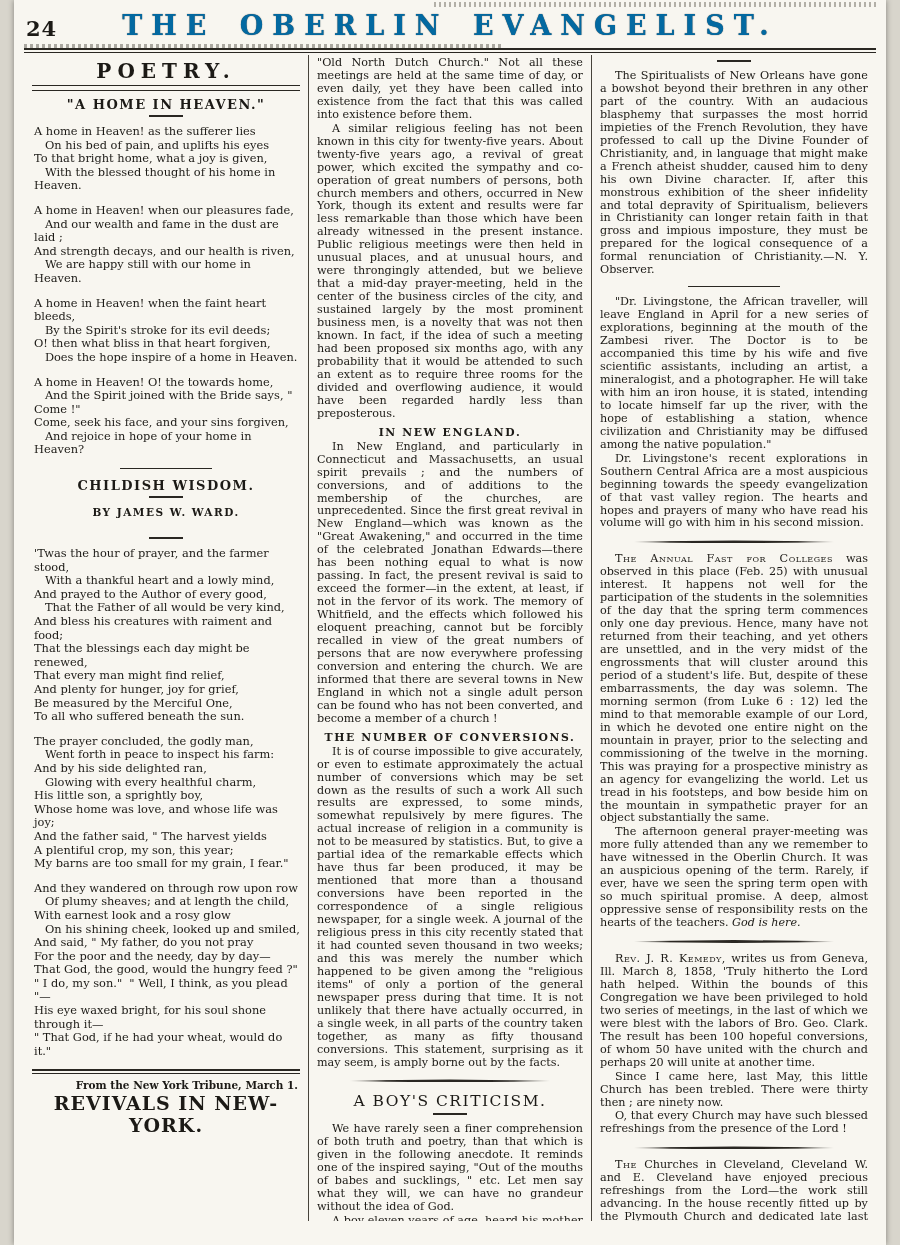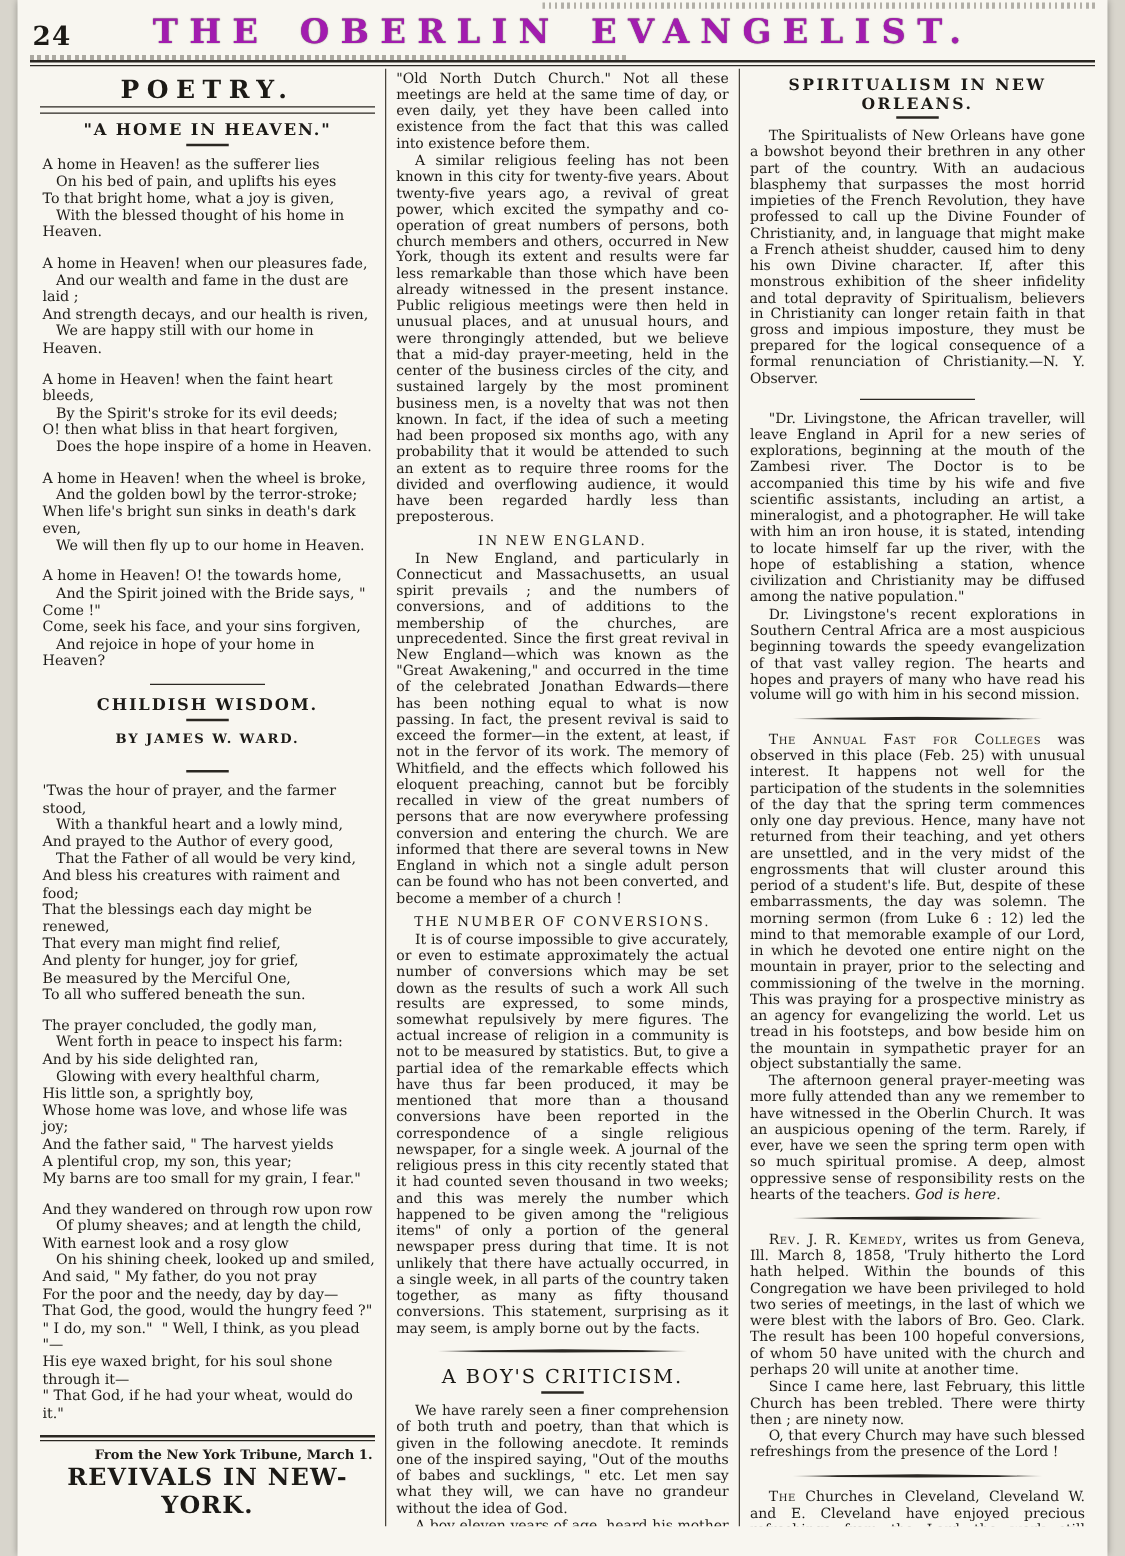--- a/index.html
+++ b/index.html
@@ -14,21 +14,21 @@
     overflow:hidden;
     box-shadow:0 0 6px rgba(0,0,0,.4);
   }
   
   .hdr{display:flex;align-items:flex-end;padding:10px 12px 4px 12px;}
   .pageno{font-size:21px;font-weight:bold;letter-spacing:1px;width:70px;}
   .masthead{
     flex:1;text-align:center;
     font-size:27px;font-weight:bold;
     letter-spacing:9px;word-spacing:6px;
-    color:#a21caf;
+    color:#0369a1;
     text-shadow:0 0 1px #4a463e;
     padding-right:70px;
   }
   .hdr-rule{margin:3px 10px 0 10px;border-top:2px solid #2a2722;border-bottom:1px solid #2a2722;height:2px;}
   
   .cols{display:flex;padding:2px 10px 0 10px;height:1166px;}
   .col{width:33.333%;padding:2px 8px 0 8px;box-sizing:border-box;overflow:hidden;}
   .col-mid{border-left:1px solid #47433b;border-right:1px solid #47433b;}
   
   .h-poetry{text-align:center;font-size:20px;font-weight:bold;letter-spacing:6px;margin:2px 0 1px;}
@@ -37,21 +37,21 @@
   .mini-rule{width:34px;border-top:2px solid #2a2722;margin:3px auto 8px;}
   .sep{width:92px;border-top:1.5px solid #2a2722;margin:9px auto;}
   .sep-taper{height:3px;width:200px;margin:10px auto;
     background:linear-gradient(to right,rgba(42,39,34,0) 0%,#2a2722 18%,#2a2722 82%,rgba(42,39,34,0) 100%);
     clip-path:polygon(0 38%,50% 0,100% 38%,100% 62%,50% 100%,0 62%);}
   .rule-heavy{border-top:2.5px solid #2a2722;border-bottom:1px solid #2a2722;height:2px;margin:10px 0 5px;}
   .credit{text-align:right;font-size:10.5px;font-weight:bold;margin:2px 2px 1px 0;}
   .h-big{text-align:center;font-size:19px;font-weight:bold;letter-spacing:1px;margin:1px 0 0;}
   .h-med{text-align:center;font-size:15.5px;font-weight:normal;letter-spacing:1.5px;margin:8px 0 1px;}
   .h-caps{text-align:center;font-size:12.5px;letter-spacing:2px;font-weight:600;margin:3px 0 1px;}
-  .h-sc{text-align:center;font-weight:normal;font-size:10.8px;letter-spacing:1.6px;margin:5px 0 2px;}
+  .h-sc{text-align:center;font-weight:bold;font-size:10.8px;letter-spacing:1.6px;margin:5px 0 2px;}
   
   .poem{white-space:pre-wrap;font-size:11.4px;line-height:13.6px;margin:0 0 11px 2px;}
   .byline{text-align:center;font-weight:bold;font-size:10.5px;letter-spacing:1.5px;margin:2px 0 19px;}
   p.body{font-size:11.2px;line-height:12.95px;text-align:justify;margin:0 0 1px 0;text-indent:15px;}
   p.noindent{text-indent:0;}
   .quoteline{font-size:11.2px;line-height:13px;text-align:center;margin:0 0 1px 0;}
   .lead-sc{font-variant:small-caps;letter-spacing:.5px;}
   .italic{font-style:italic;}
   
   .scanline{position:absolute;top:2px;left:420px;right:8px;height:5px;
@@ -86,24 +86,20 @@
 To that bright home, what a joy is given,
    With the blessed thought of his home in Heaven.</div>
       <div class="poem">A home in Heaven! when our pleasures fade,
    And our wealth and fame in the dust are laid ;
 And strength decays, and our health is riven,
    We are happy still with our home in Heaven.</div>
       <div class="poem">A home in Heaven! when the faint heart bleeds,
    By the Spirit's stroke for its evil deeds;
 O! then what bliss in that heart forgiven,
    Does the hope inspire of a home in Heaven.</div>
-      <div class="poem">A home in Heaven! when the wheel is broke,
-   And the golden bowl by the terror-stroke;
-When life's bright sun sinks in death's dark even,
-   We will then fly up to our home in Heaven.</div>
       <div class="poem">A home in Heaven! O! the towards home,
    And the Spirit joined with the Bride says, " Come !"
 Come, seek his face, and your sins forgiven,
    And rejoice in hope of your home in Heaven?</div>
 
       <div class="sep"></div>
       <div class="h-title">CHILDISH WISDOM.</div>
       <div class="mini-rule"></div>
       <div class="byline">BY JAMES W. WARD.</div>
       <div class="mini-rule"></div>
@@ -159,35 +155,34 @@
       <div class="mini-rule"></div>
 
       <p class="body">We have rarely seen a finer comprehension of both truth and poetry, than that which is given in the following anecdote.  It reminds one of the inspired saying, "Out of the mouths of babes and sucklings, " etc.  Let men say what they will, we can have no grandeur without the idea of God.</p>
       <p class="body">A boy eleven years of age, heard his mother read Lord Byron's address to the  sea beginning,</p>
       <div class="quoteline">" Roll on, thou deep and dark blue ocean, Roll !"</div>
       <p class="body noindent">and listened in breathless attention while she read.  The moment it was finished, he exclaimed, "It is very grand indeed ; but how much finer it would have been, if he had said at the close, that God could measure all those waters with the hollow of his hand !"  The unsophisticated boy missed the recognition of God.  He felt that there was atheism latent in the poetry.  God was ignored; and majestic as is the address, it is intrinsically low in the estimate of one who knows that truest dignity is ever found in connection with the infinite I Am.  Man's littleness is aggrandized, when linked to the King eternal, immortal, and invisible.—Christian Intelligencer.</p>
 
     </div>
 
     <div class="col">
-      <div class="h-caps">SPIRITUALISM IN NEW ORLEANS.</div>
       <div class="mini-rule"></div>
       <p class="body">The Spiritualists of New Orleans have  gone a bowshot beyond their brethren in any  other part  of the country. With an audacious blasphemy that  surpasses the most horrid impieties of the French Revolution, they have professed to call up the Divine Founder of Christianity, and, in language that might  make  a  French  atheist shudder, caused him to deny his own Divine  character.  If, after this monstrous exhibition of  the sheer infidelity and total depravity of Spiritualism, believers in Christianity can longer retain faith in that gross and impious  imposture, they must  be prepared for the logical consequence of a  formal renunciation of Christianity.—N. Y. Observer.</p>
 
       <div class="sep"></div>
       <p class="body">"Dr. Livingstone, the African traveller, will leave England in April  for a new series  of explorations, beginning at the mouth of  the Zambesi river.   The Doctor is to be accompanied this time by his wife and  five scientific assistants, including an artist, a mineralogist, and a photographer.   He will take  with him an iron house, it is stated, intending to locate himself far up the  river, with  the hope of establishing a station, whence civilization  and Christianity may be diffused among the native population."</p>
       <p class="body">Dr. Livingstone's recent explorations in  Southern Central Africa are  a most  auspicious  beginning towards  the speedy evangelization of that  vast  valley  region.   The hearts and hopes and  prayers of many  who  have  read his volume will go with him in his second mission.</p>
 
       <div class="sep-taper"></div>
       <p class="body"><span class="lead-sc">The Annual Fast for Colleges</span><span> was observed in this place (Feb. 25) with unusual interest.  It happens not well for  the  participation of the students in the solemnities of the day that the spring term commences only one day previous.   Hence, many have not returned from their teaching, and  yet others are unsettled, and in the very midst  of  the  engrossments  that  will cluster around this period of a student's life.  But,  despite of these embarrassments, the day was solemn.  The morning sermon (from Luke 6 : 12) led the mind to that memorable  example of our Lord, in  which he devoted one entire night on the mountain in  prayer, prior to the selecting and commissioning of the twelve in the morning. This was praying for a prospective ministry as an  agency for evangelizing the world.   Let us tread in his footsteps, and  bow  beside  him  on  the  mountain  in sympathetic prayer for an object substantially the same.</span></p>
       <p class="body"><span>The afternoon general  prayer-meeting was more fully attended than any we remember to have witnessed in the Oberlin Church.  It was an auspicious opening of the term. Rarely, if  ever, have we seen  the spring term open with so  much  spiritual  promise.   A  deep, almost oppressive sense of  responsibility rests on the hearts of  the teachers.</span> <span class="italic">God is here.</span></p>
 
       <div class="sep-taper"></div>
       <p class="body"><span class="lead-sc">Rev. J. R. Kemedy,</span><span> writes us from Geneva, Ill.  March 8, 1858, 'Truly hitherto the Lord hath helped.  Within the bounds of this Congregation  we have  been privileged to hold two series of  meetings, in the last of  which we were blest with the labors of  Bro.  Geo. Clark.   The result has been 100 hopeful conversions,  of whom 50  have  united with the church and  perhaps  20 will  unite  at  another time.</span></p>
-      <p class="body">Since I  came  here, last February, this  little  Church  has been trebled.    There were thirty  then ;  are  ninety  now.</p>
+      <p class="body">Since I  came  here, last May, this  little  Church  has been trebled.    There were thirty  then ;  are  ninety  now.</p>
       <p class="body">O, that every Church may have such blessed refreshings from the presence of the Lord !</p>
 
       <div class="sep-taper"></div>
       <p class="body"><span class="lead-sc">The</span><span> Churches in Cleveland, Cleveland W. and E. Cleveland have enjoyed precious refreshings from the Lord—the work still advancing.   In the house recently fitted up by the Plymouth Church and dedicated late last autumn, the regular daily  meetings  have  numbered  four—one before sunrise;  one for the business men of  the city at 8 A. M. ; one for the sisters  in  the afternoon,  and  another  in  the evening for prayer, and either conference or  preaching.</span></p>
 
     </div>
 
   </div>
 </div>
 

